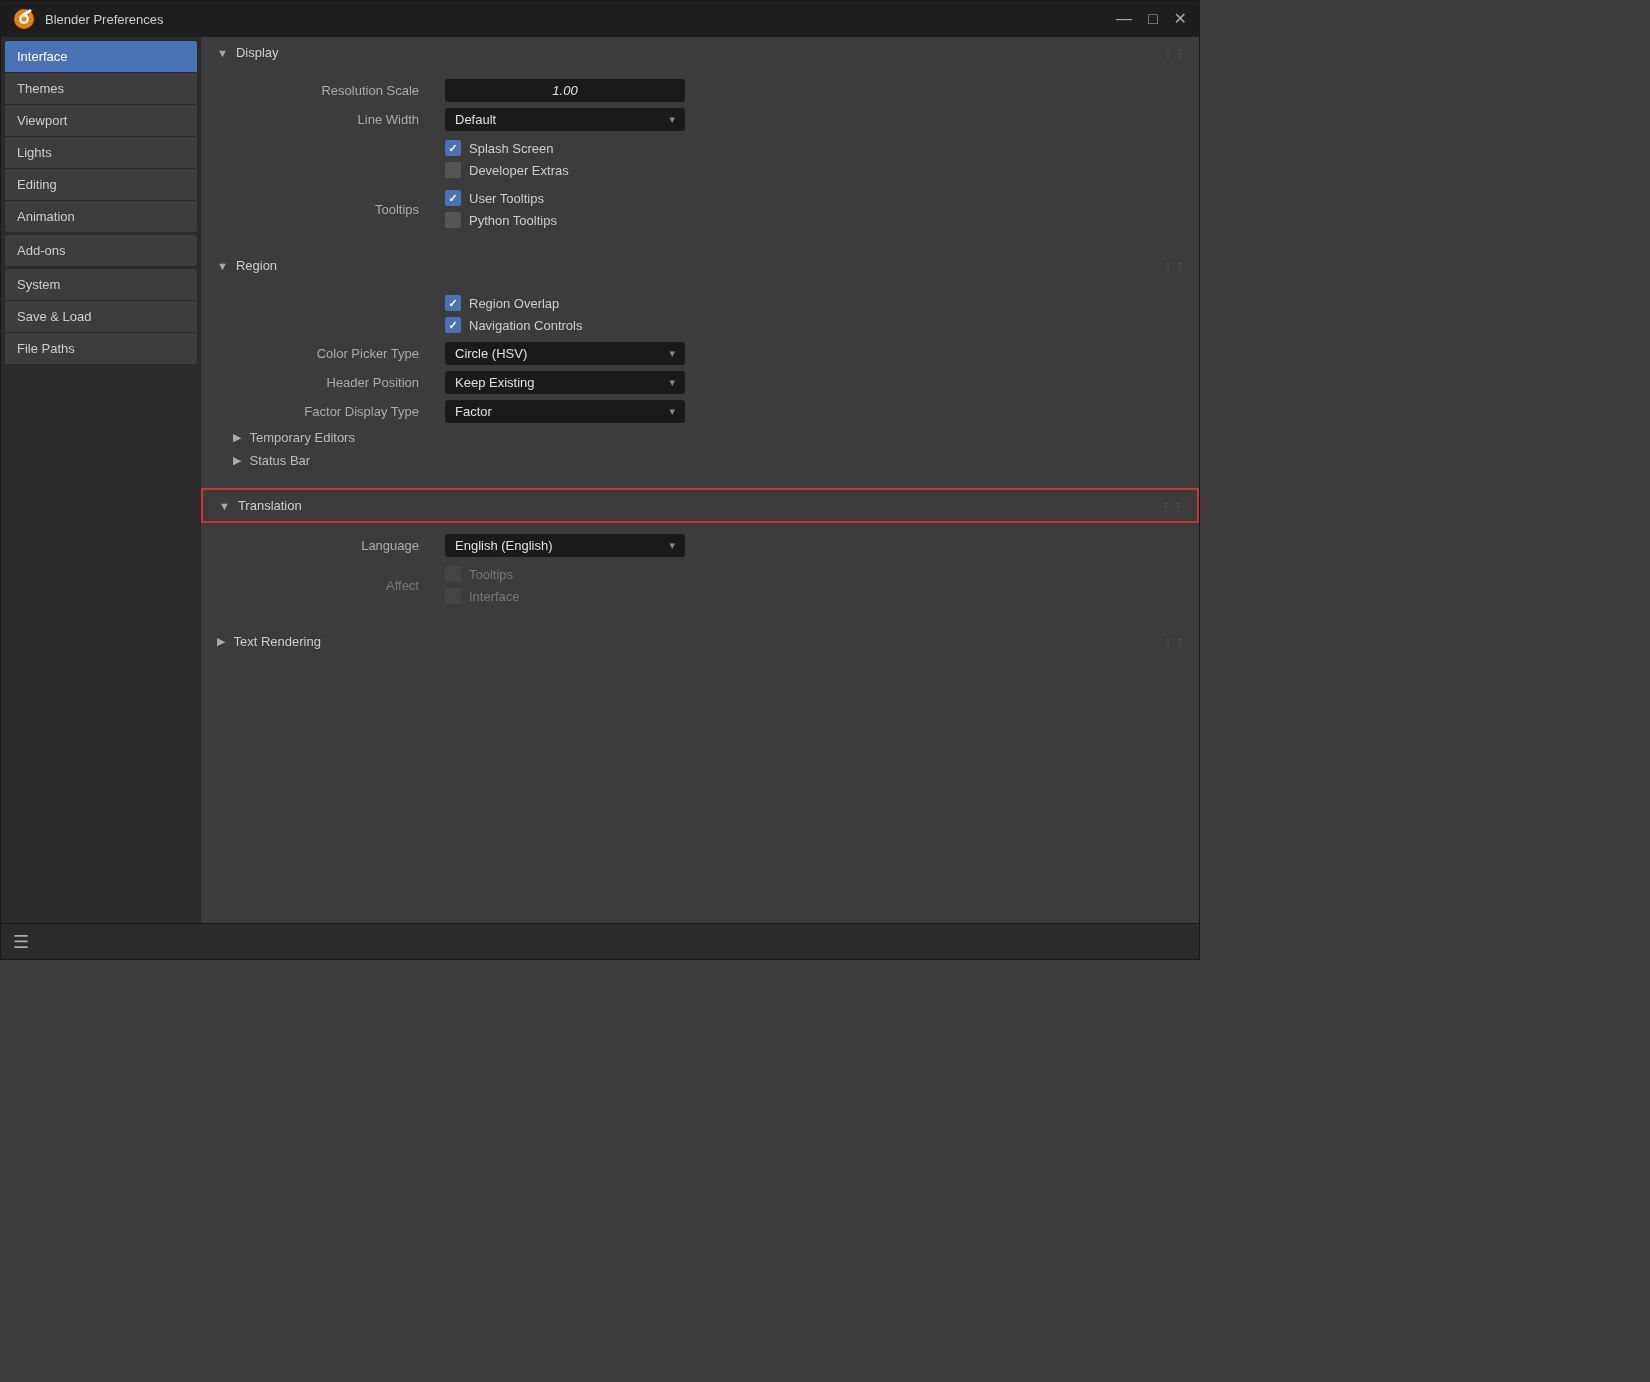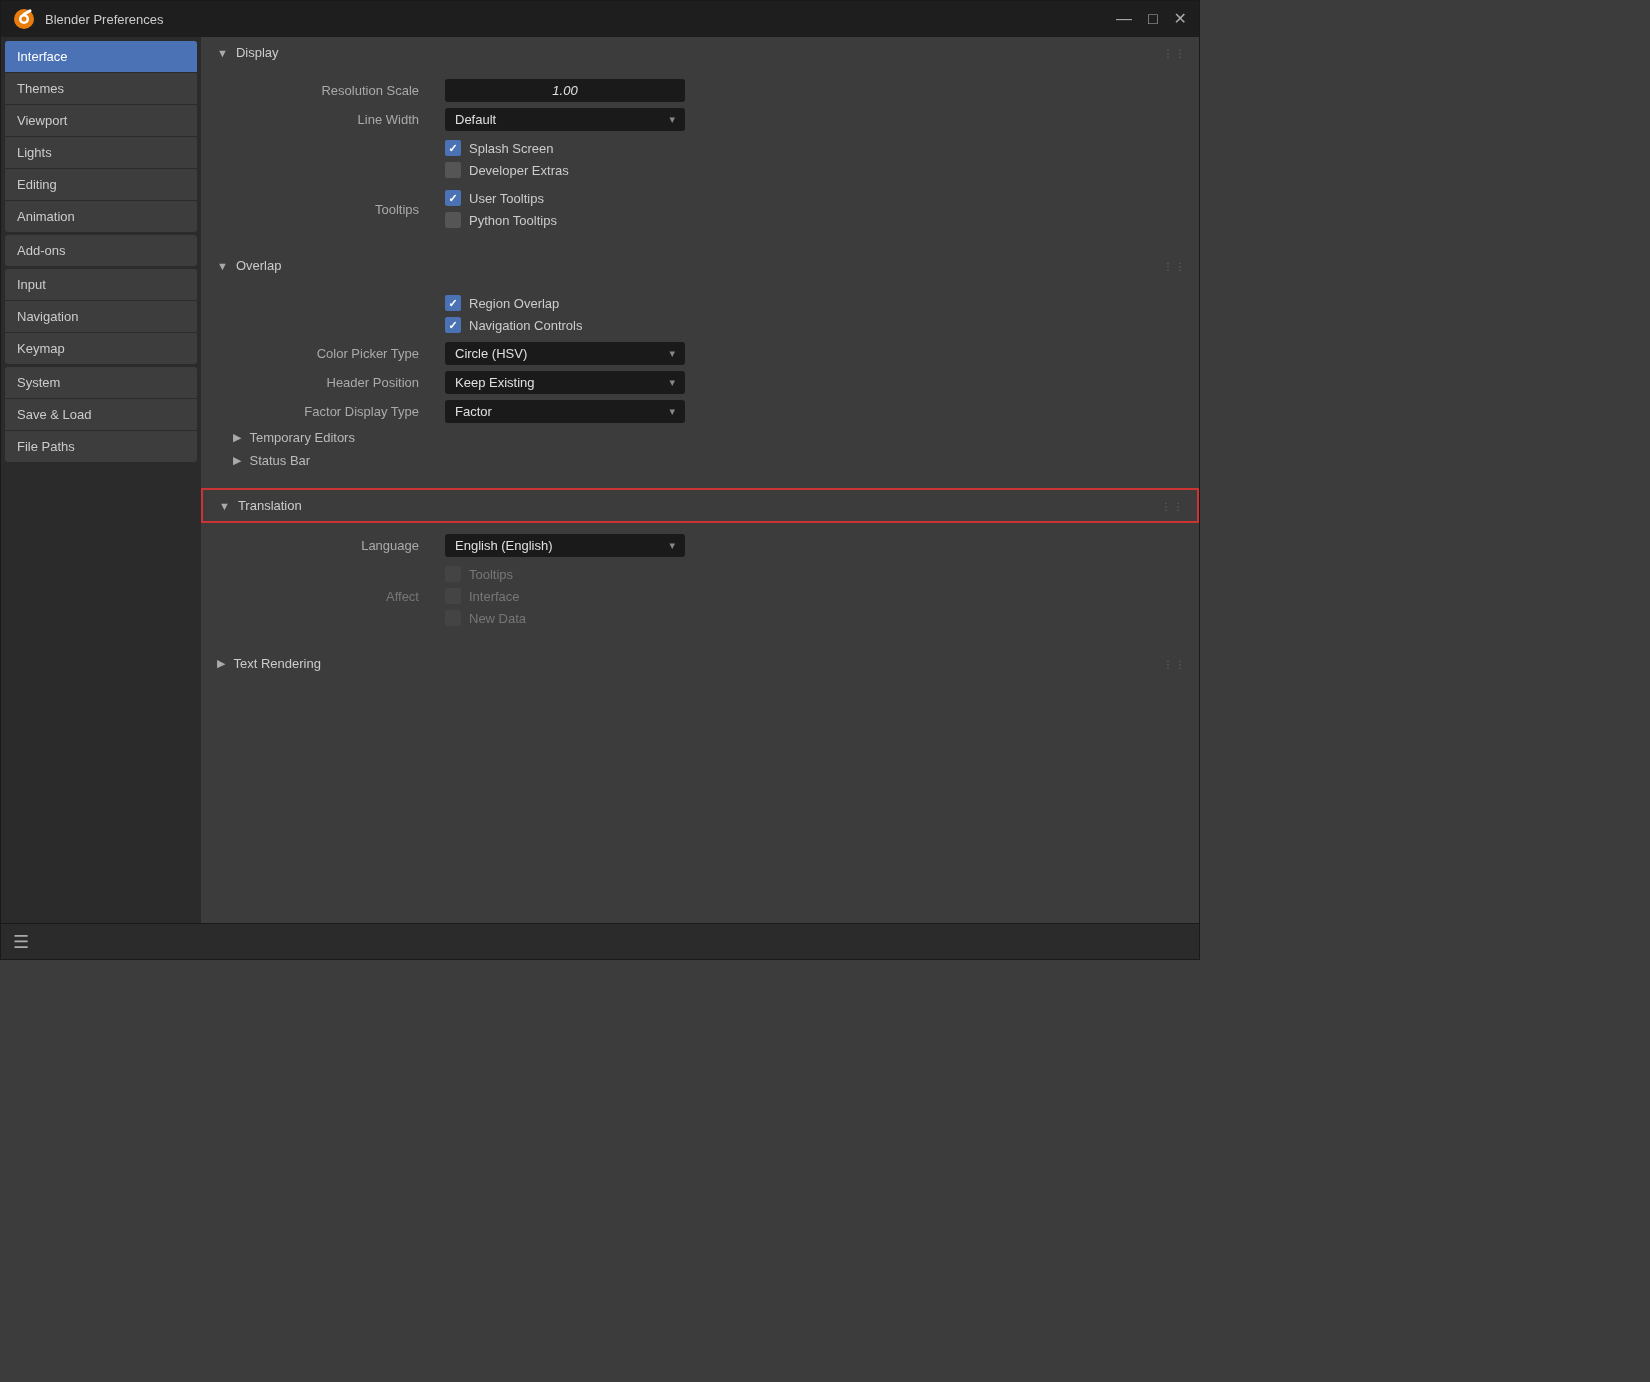--- a/index.html
+++ b/index.html
@@ -292,31 +292,20 @@
           <span>Animation</span>
         </div>
       </div>
       <div class="sidebar-group">
         <div class="sidebar-item">
           <span>Add-ons</span>
         </div>
       </div>
       <div class="sidebar-group">
         <div class="sidebar-item">
-          <span>Input</span>
-        </div>
-        <div class="sidebar-item">
-          <span>Navigation</span>
-        </div>
-        <div class="sidebar-item">
-          <span>Keymap</span>
-        </div>
-      </div>
-      <div class="sidebar-group">
-        <div class="sidebar-item">
           <span>System</span>
         </div>
         <div class="sidebar-item">
           <span>Save &amp; Load</span>
         </div>
         <div class="sidebar-item">
           <span>File Paths</span>
         </div>
       </div>
     </div>
@@ -374,21 +363,21 @@
                 <span>Python Tooltips</span>
               </div>
             </div>
           </div>
         </div>
       </div>
 
       <div class="section">
         <div class="section-header">
           <span class="chevron">▼</span>
-          <span>Overlap</span>
+          <span>Region</span>
           <span class="dots">⋮⋮</span>
         </div>
         <div class="section-content">
 
           <div class="form-row">
             <div class="form-label"></div>
             <div class="form-control">
               <div class="checkbox-row">
                 <div class="checkbox checked"></div>
                 <span>Region Overlap</span>
@@ -464,24 +453,20 @@
             <div class="form-label" style="color:#777;">Affect</div>
             <div class="form-control">
               <div class="checkbox-row disabled">
                 <div class="checkbox disabled"></div>
                 <span>Tooltips</span>
               </div>
               <div class="checkbox-row disabled">
                 <div class="checkbox disabled"></div>
                 <span>Interface</span>
               </div>
-              <div class="checkbox-row disabled">
-                <div class="checkbox disabled"></div>
-                <span>New Data</span>
-              </div>
             </div>
           </div>
         </div>
       </div>
 
       <div class="section">
         <div class="section-header">
           <span class="chevron-right">▶</span>
           <span>Text Rendering</span>
           <span class="dots">⋮⋮</span>

